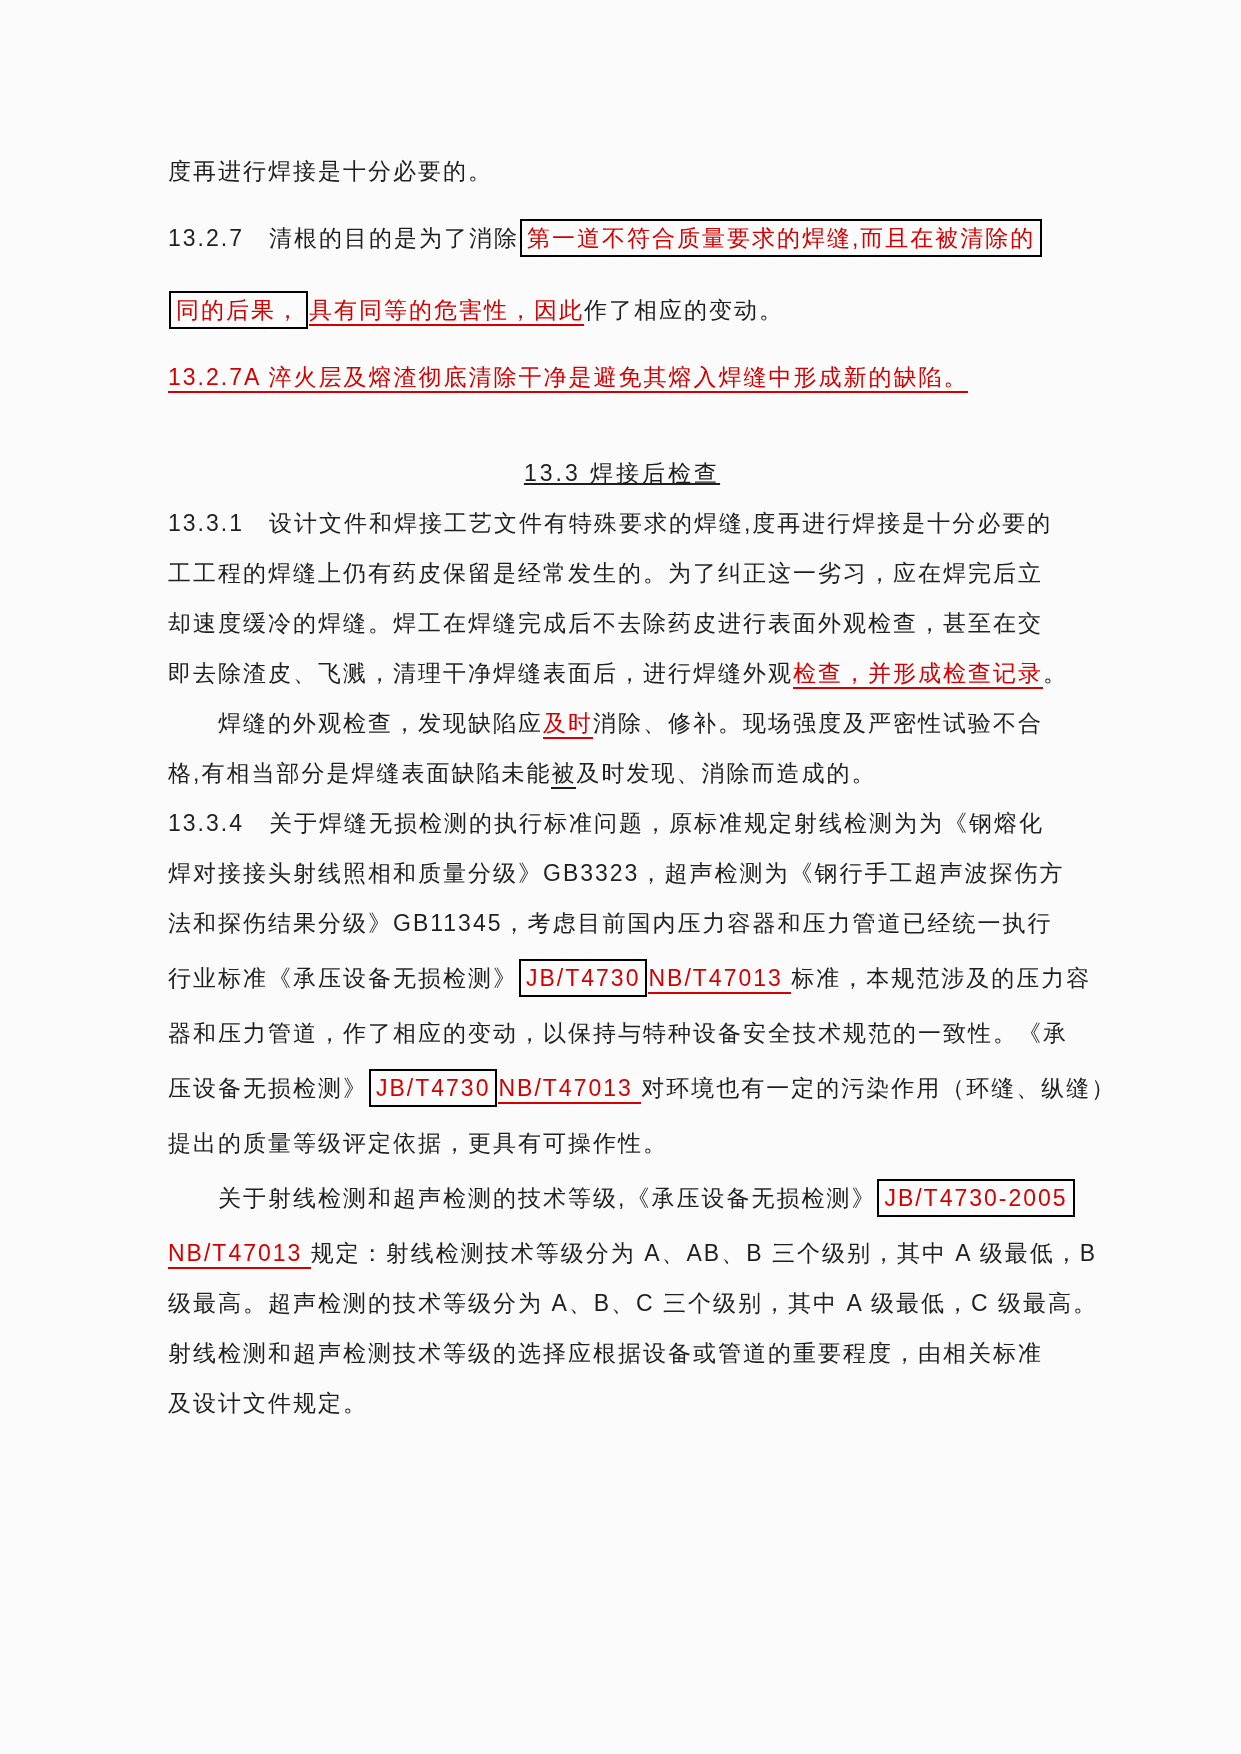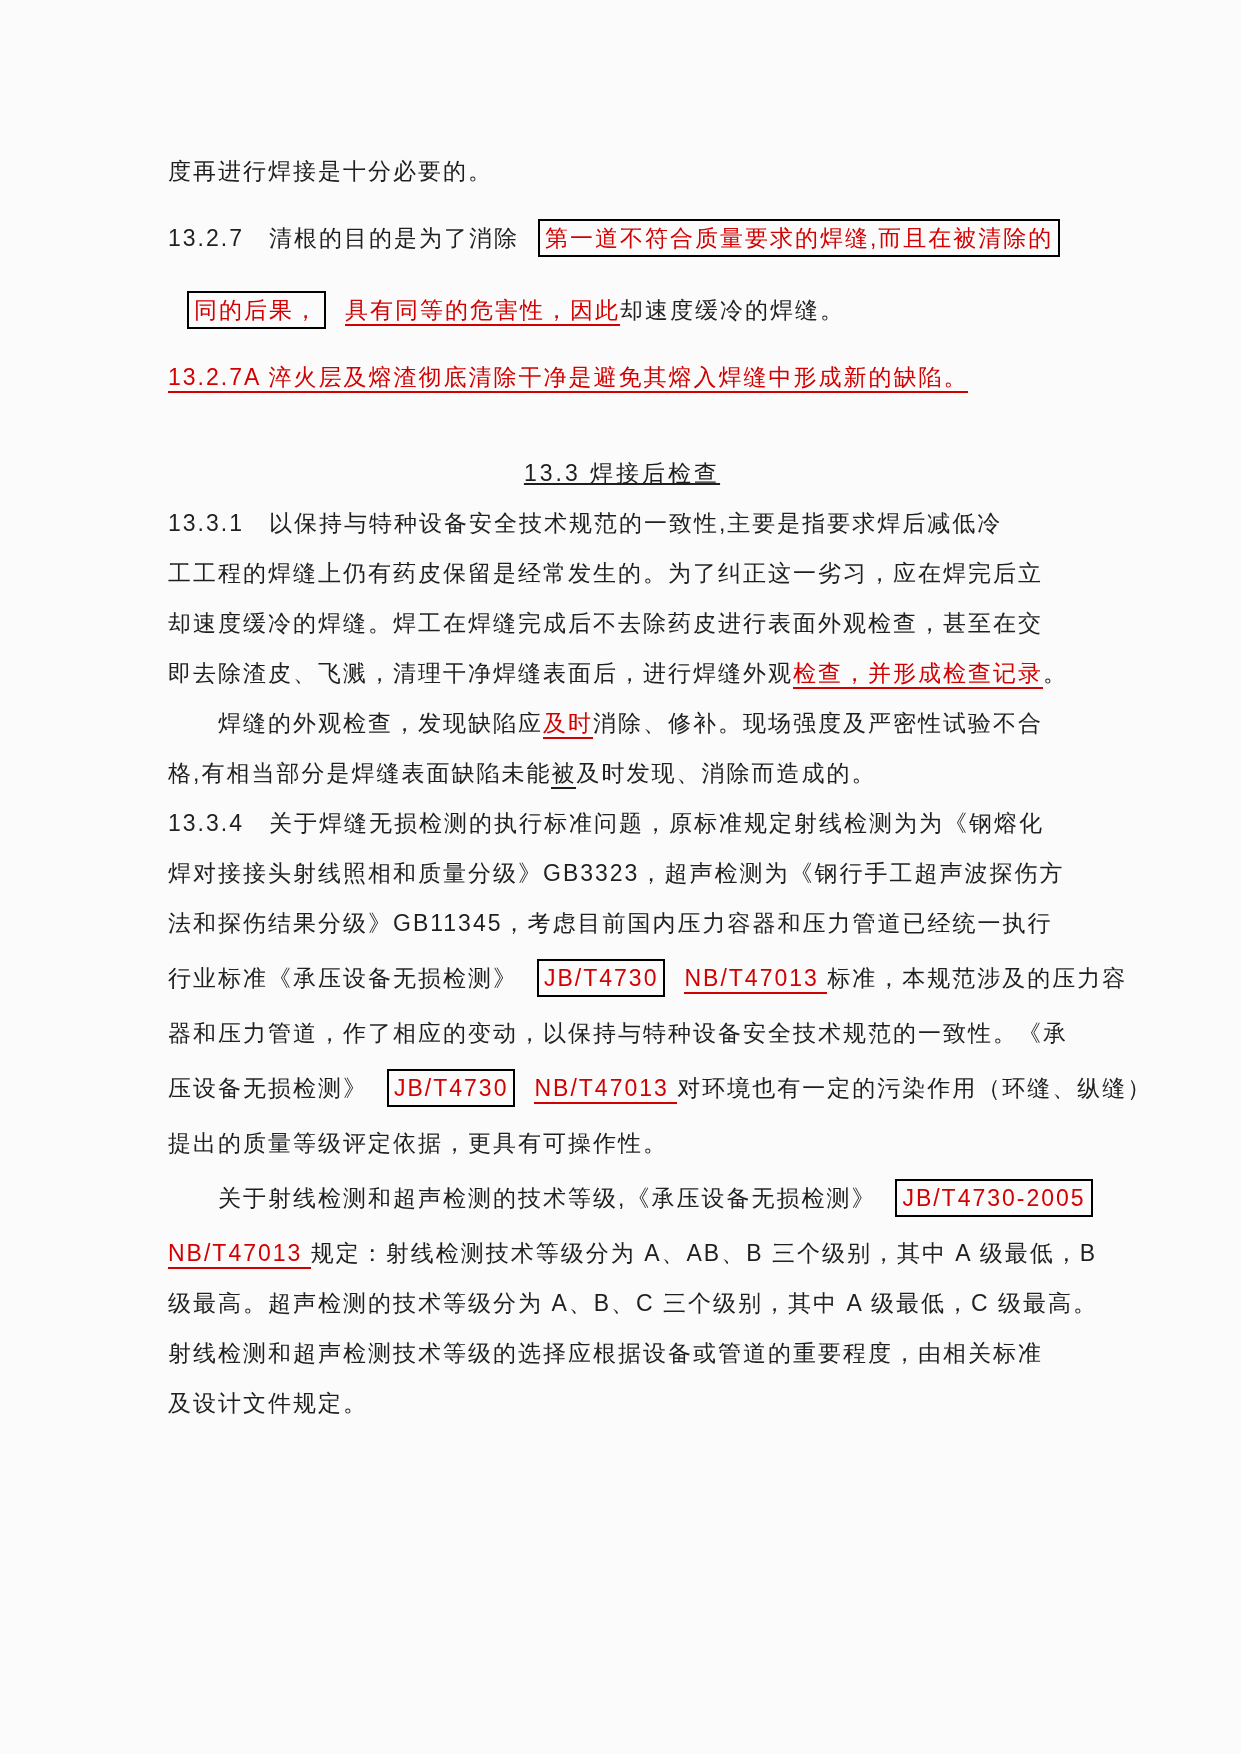--- a/index.html
+++ b/index.html
@@ -53,45 +53,45 @@
   .seg.u {
     color: var(--ink, #1f1f1f);
     border-bottom: 2px solid var(--ink, #1f1f1f);
     padding-bottom: 1px;
   }
   .seg.box {
     display: inline-block;
     color: var(--red, #d20000);
     border: 2px solid var(--box, #000000);
     padding: 2px 5px;
-    margin: 0 19px;
+    margin: 0 1px;
     line-height: 30px;
     vertical-align: baseline;
   }
 </style>
 </head>
 <body>
 
 <div class="page">
   <div class="content">
       <div class="block loose">
         <div class="line"><span class="seg plain">度再进行焊接是十分必要的。</span></div>
       </div>
       <div class="block loose">
         <div class="line has-box"><span class="seg plain">13.2.7　清根的目的是为了消除</span><span class="seg box">第一道不符合质量要求的焊缝,而且在被清除的</span></div>
-        <div class="line has-box"><span class="seg box">同的后果，</span><span class="seg ins">具有同等的危害性，因此</span><span class="seg plain">却速度缓冷的焊缝。</span></div>
+        <div class="line has-box"><span class="seg box">同的后果，</span><span class="seg ins">具有同等的危害性，因此</span><span class="seg plain">作了相应的变动。</span></div>
       </div>
       <div class="block loose">
         <div class="line"><span class="seg ins">13.2.7A 淬火层及熔渣彻底清除干净是避免其熔入焊缝中形成新的缺陷。 </span></div>
       </div>
       <div class="block heading">
         <div class="line"><span class="seg plain">13.3  焊接后检查</span></div>
       </div>
       <div class="block body">
-        <div class="line"><span class="seg plain">13.3.1　以保持与特种设备安全技术规范的一致性,主要是指要求焊后减低冷</span></div>
+        <div class="line"><span class="seg plain">13.3.1　设计文件和焊接工艺文件有特殊要求的焊缝,度再进行焊接是十分必要的</span></div>
         <div class="line"><span class="seg plain">工工程的焊缝上仍有药皮保留是经常发生的。为了纠正这一劣习，应在焊完后立</span></div>
         <div class="line"><span class="seg plain">却速度缓冷的焊缝。焊工在焊缝完成后不去除药皮进行表面外观检查，甚至在交</span></div>
         <div class="line"><span class="seg plain">即去除渣皮、飞溅，清理干净焊缝表面后，进行焊缝外观</span><span class="seg ins">检查，并形成检查记录</span><span class="seg plain">。</span></div>
       </div>
       <div class="block body">
         <div class="line"><span class="seg plain">　　焊缝的外观检查，发现缺陷应</span><span class="seg ins">及时</span><span class="seg plain">消除、修补。现场强度及严密性试验不合</span></div>
         <div class="line"><span class="seg plain">格,有相当部分是焊缝表面缺陷未能</span><span class="seg u">被</span><span class="seg plain">及时发现、消除而造成的。</span></div>
       </div>
       <div class="block body">
         <div class="line"><span class="seg plain">13.3.4　关于焊缝无损检测的执行标准问题，原标准规定射线检测为为《钢熔化</span></div>

